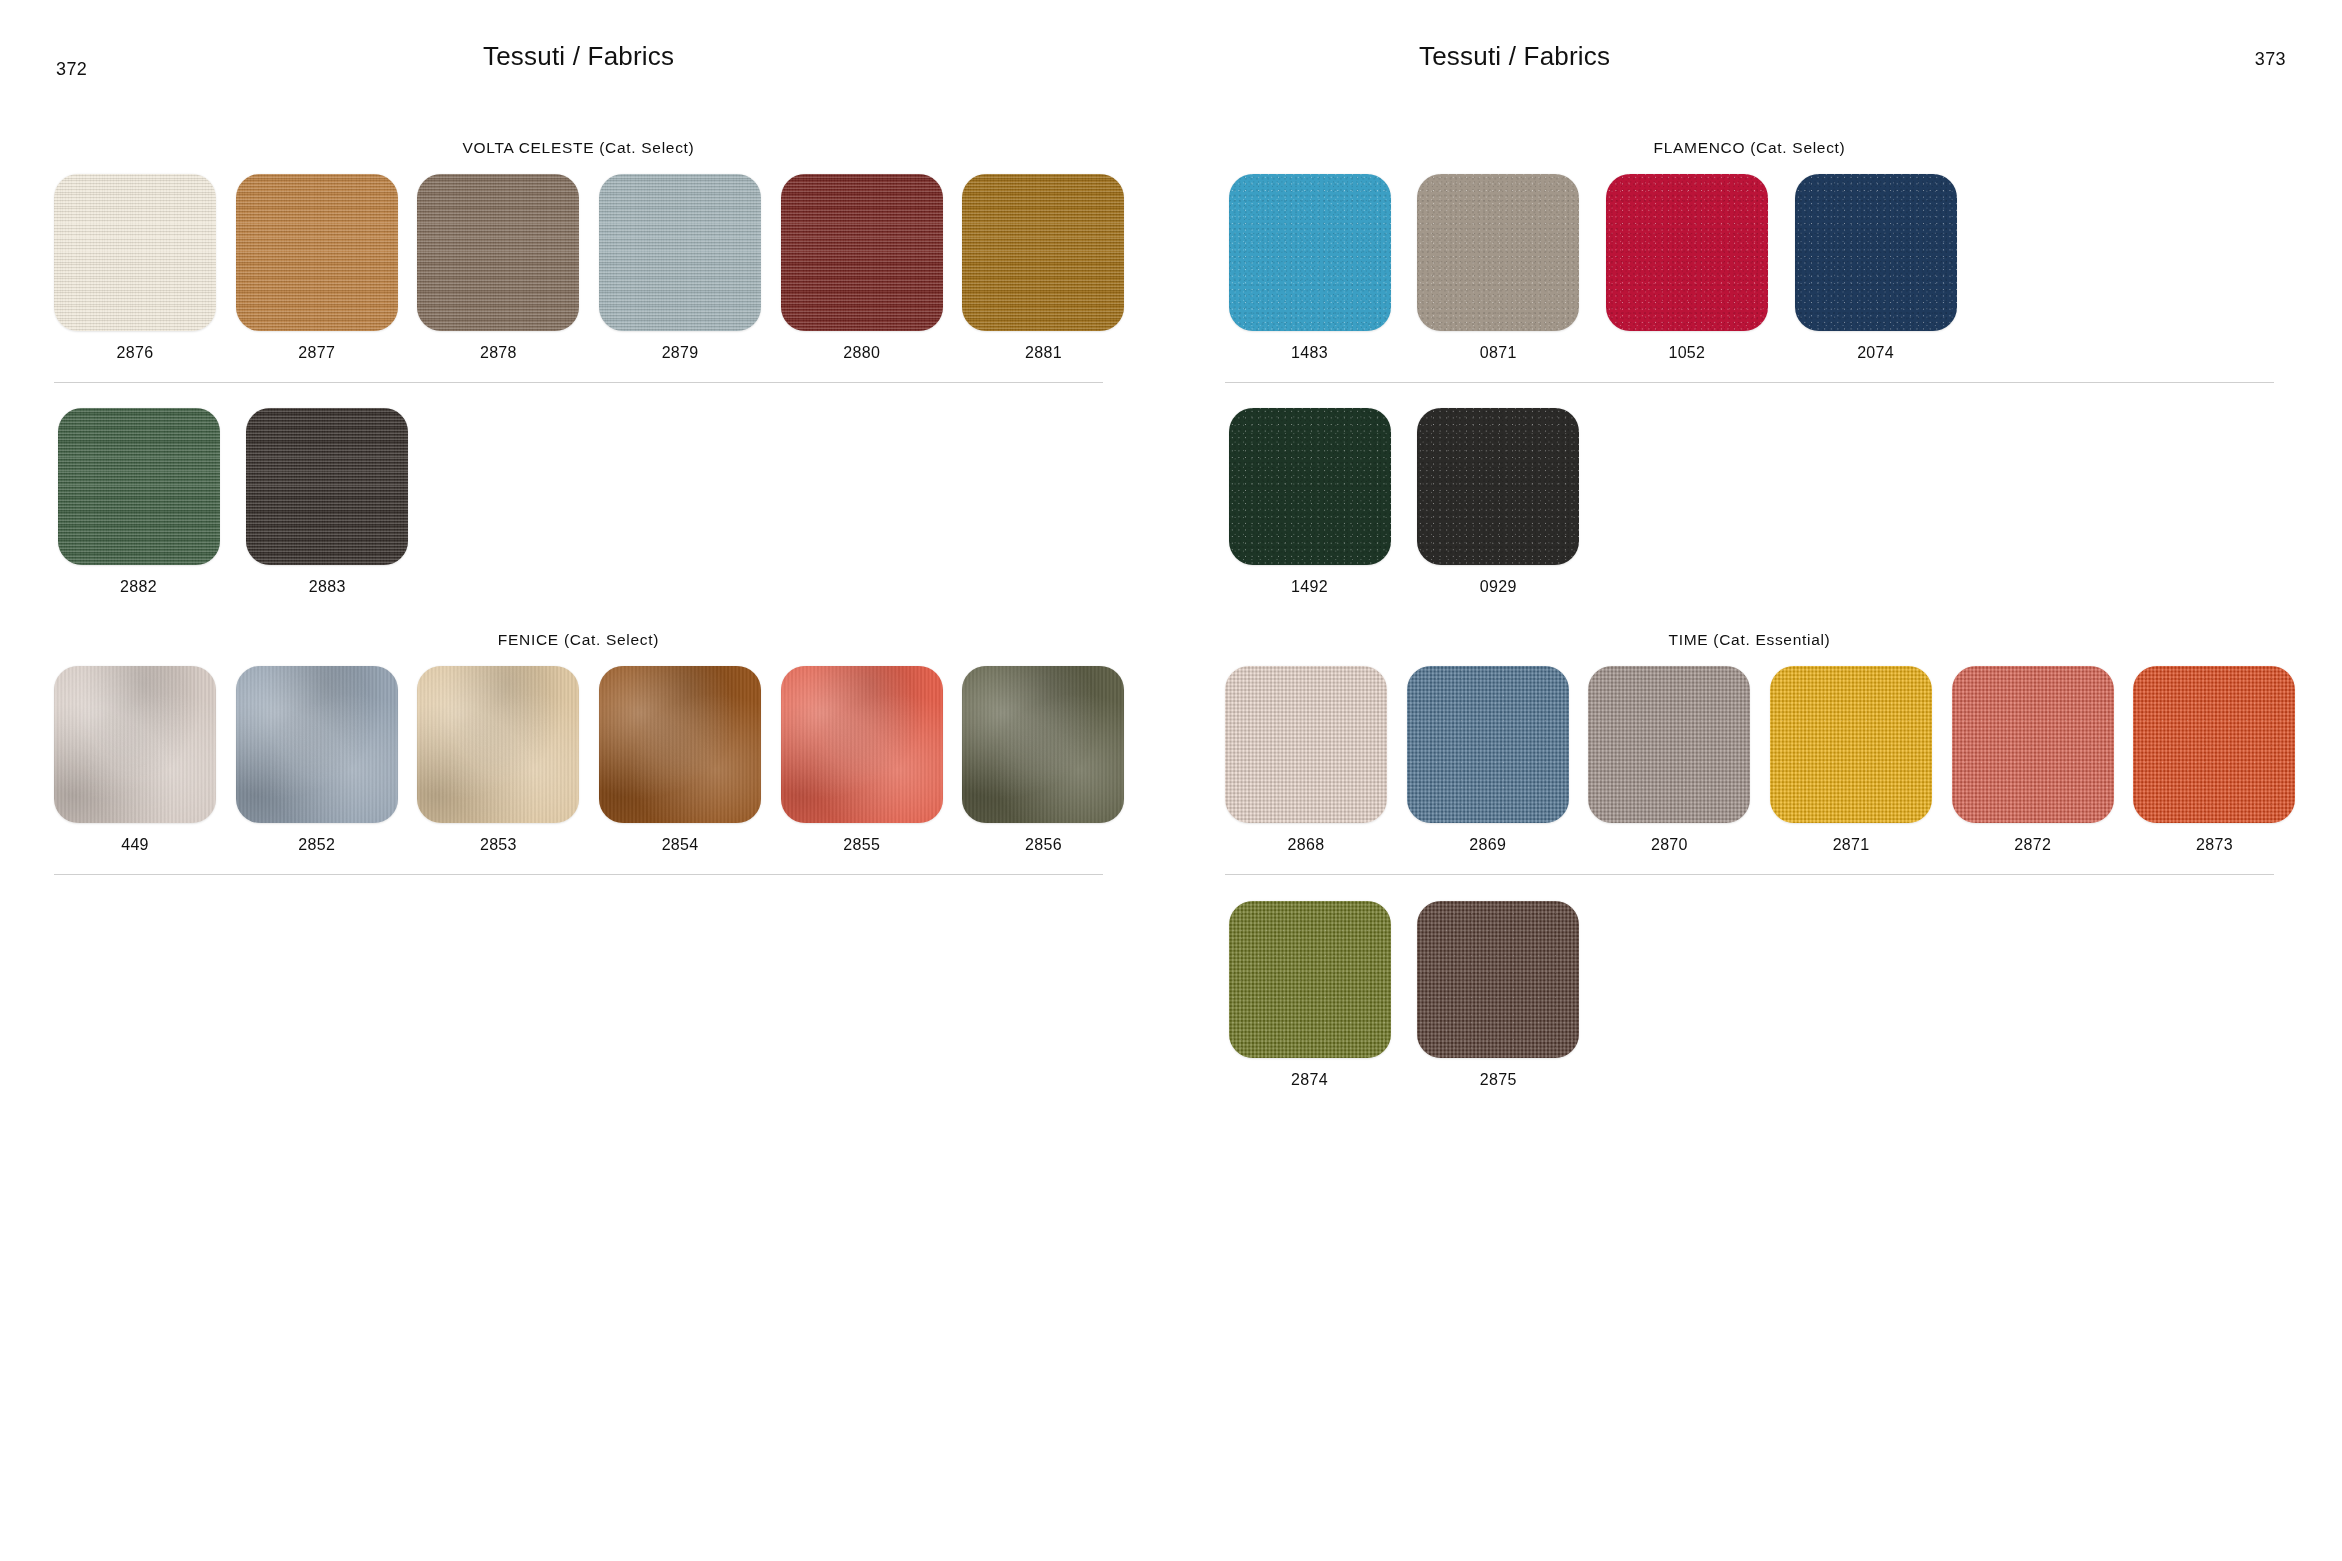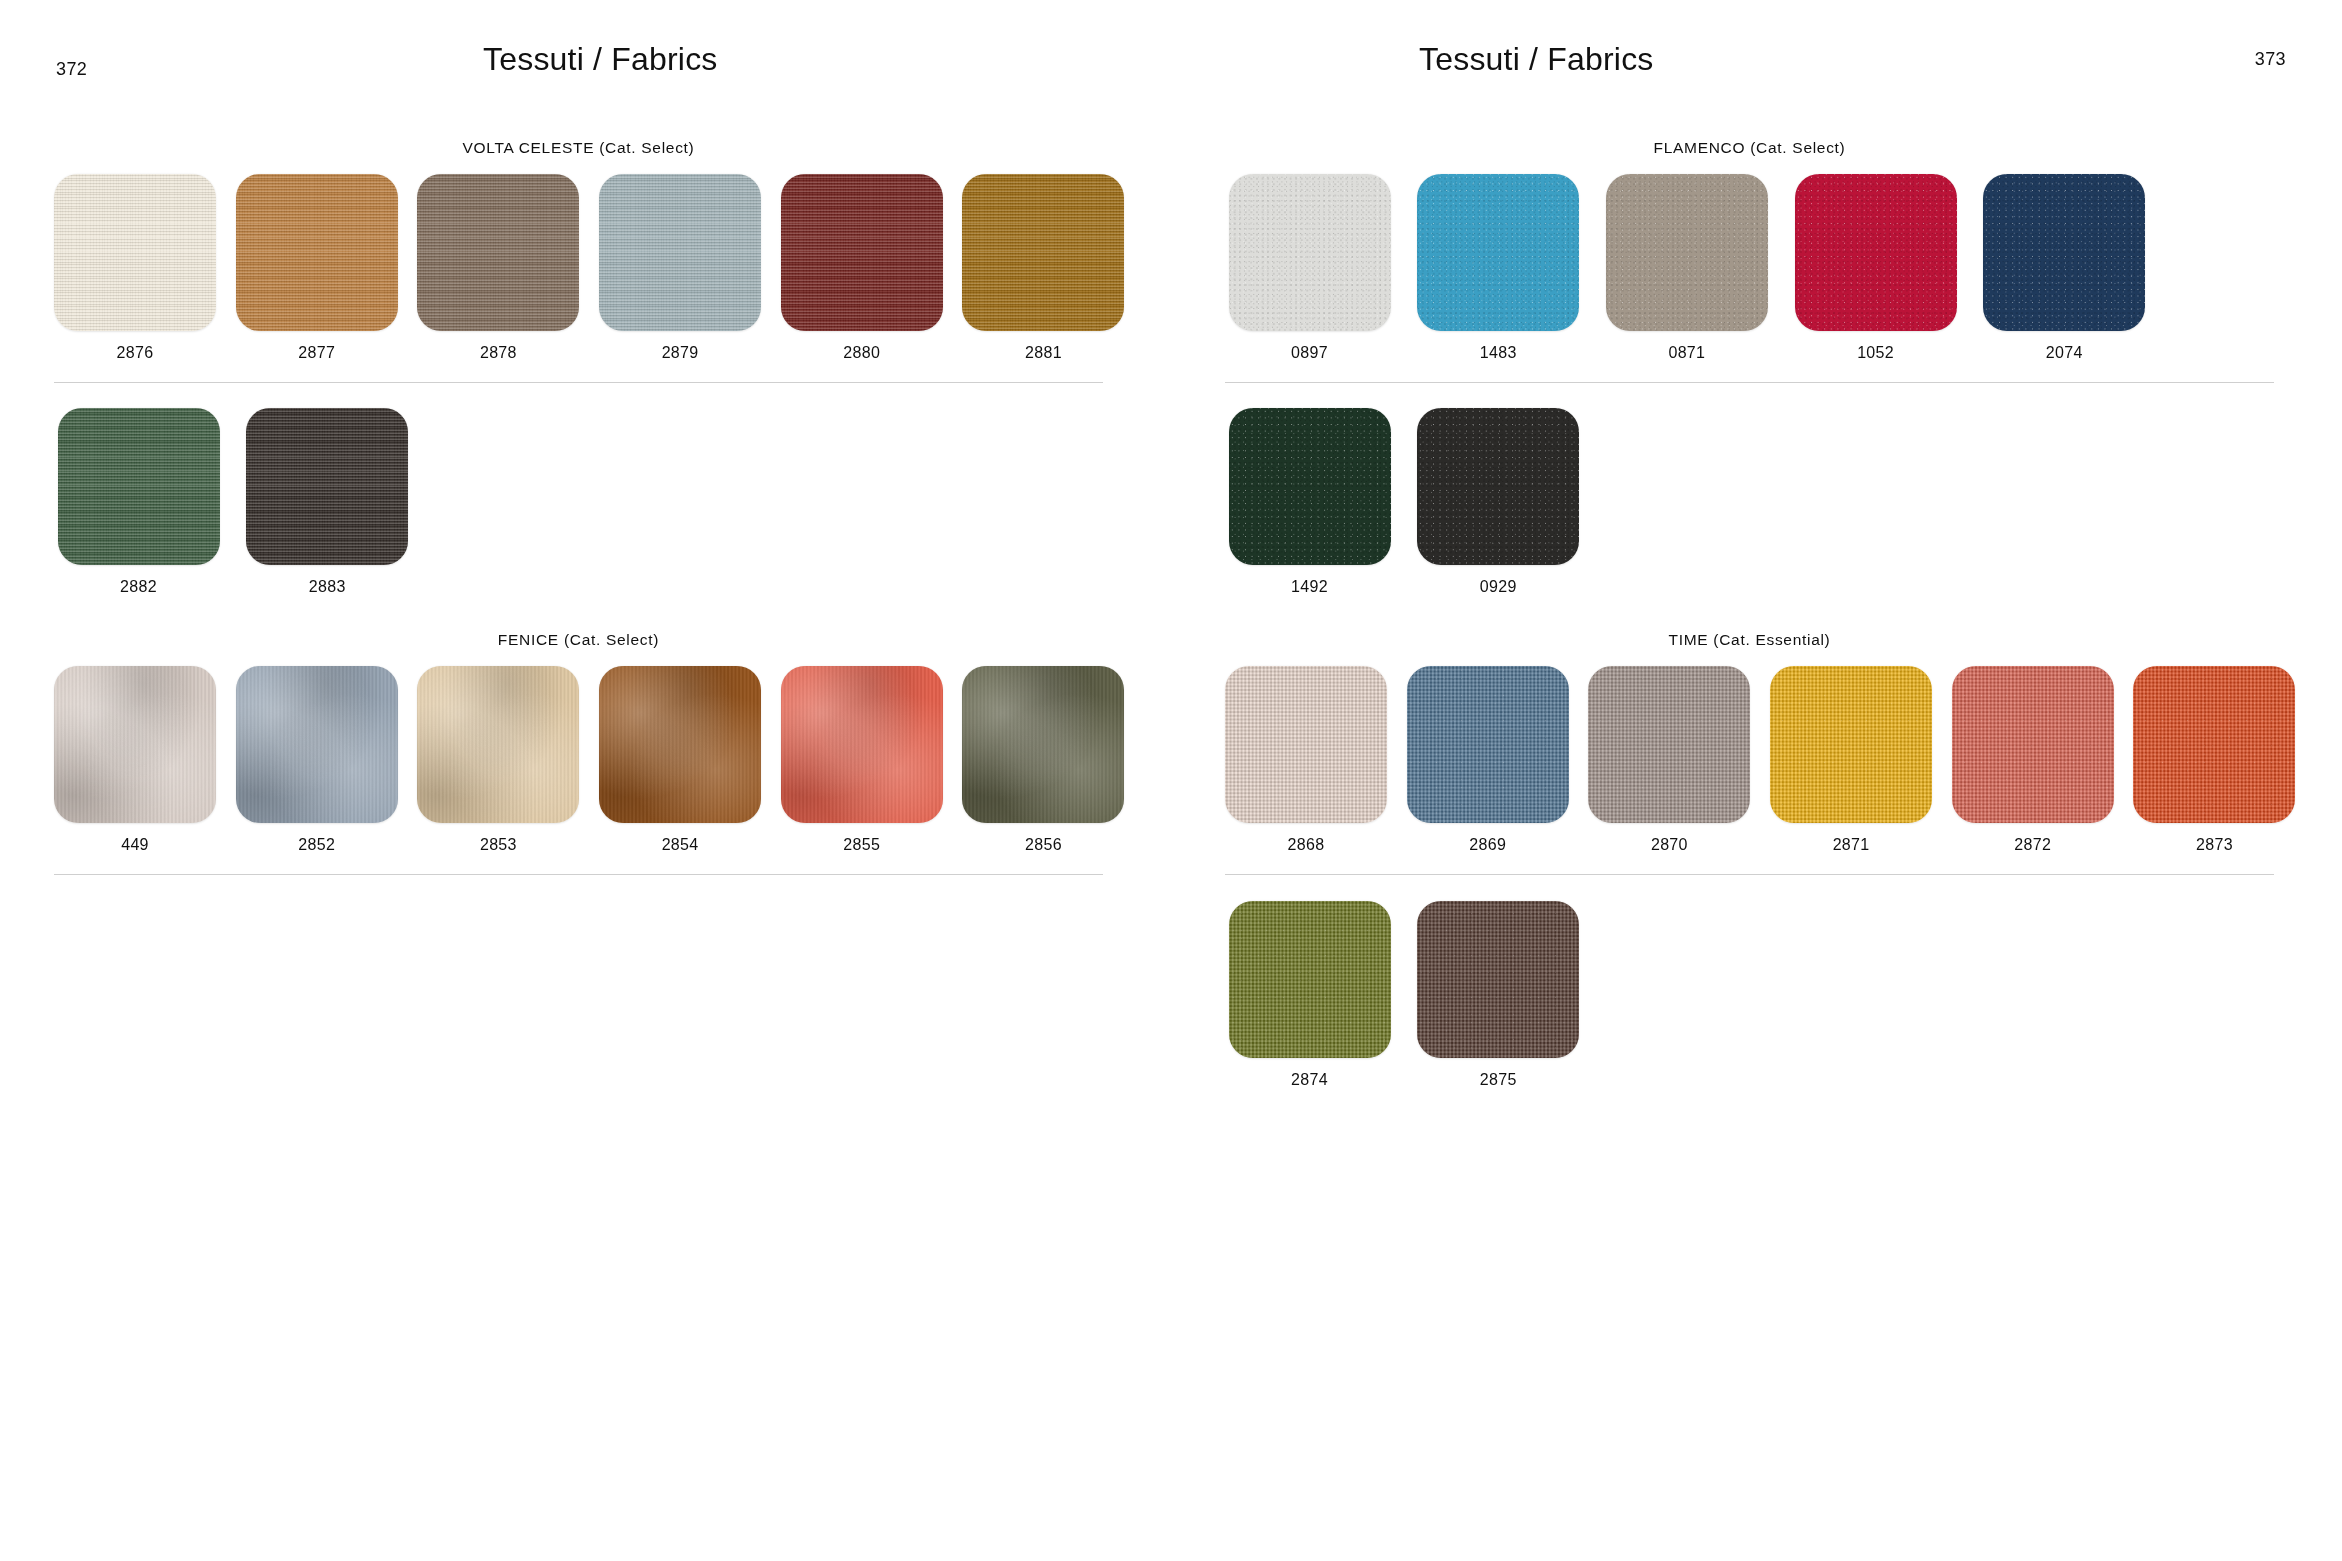--- a/index.html
+++ b/index.html
@@ -46,21 +46,21 @@
     letter-spacing: 0.4px;
     font-weight: 400;
     color: #111;
   }
   .page-left .folio { left: 56px; margin-top: 10px; }
   .page-right .folio { right: 56px; }
 
   .runhead-title {
     position: absolute;
     top: -3.7px;
-    font-size: 32px;
+    font-size: 26px;
     font-weight: 400;
     letter-spacing: 0.2px;
     color: #111;
     white-space: nowrap;
   }
   .page-left .runhead-title { left: 483px; }
   .page-right .runhead-title { left: 248px; }
 
   
   .content {
@@ -290,24 +290,20 @@
   <div class="page page-right">
     <div class="runhead">
       <div class="folio">373</div>
       <div class="runhead-title">Tessuti / Fabrics</div>
     </div>
     <div class="content">
         <div class="group">
           <div class="group-title">FLAMENCO (Cat. Select)</div>
           <div class="swatch-row">
             <div class="swatch-cell">
-              <div class="swatch tex-melange" style="background: rgb(221, 221, 218);"></div>
-              <div class="swatch-label">0897</div>
-            </div>
-            <div class="swatch-cell">
               <div class="swatch tex-melange" style="background: rgb(59, 159, 196);"></div>
               <div class="swatch-label">1483</div>
             </div>
             <div class="swatch-cell">
               <div class="swatch tex-melange" style="background: rgb(162, 151, 138);"></div>
               <div class="swatch-label">0871</div>
             </div>
             <div class="swatch-cell">
               <div class="swatch tex-melange" style="background: rgb(187, 19, 56);"></div>
               <div class="swatch-label">1052</div>

